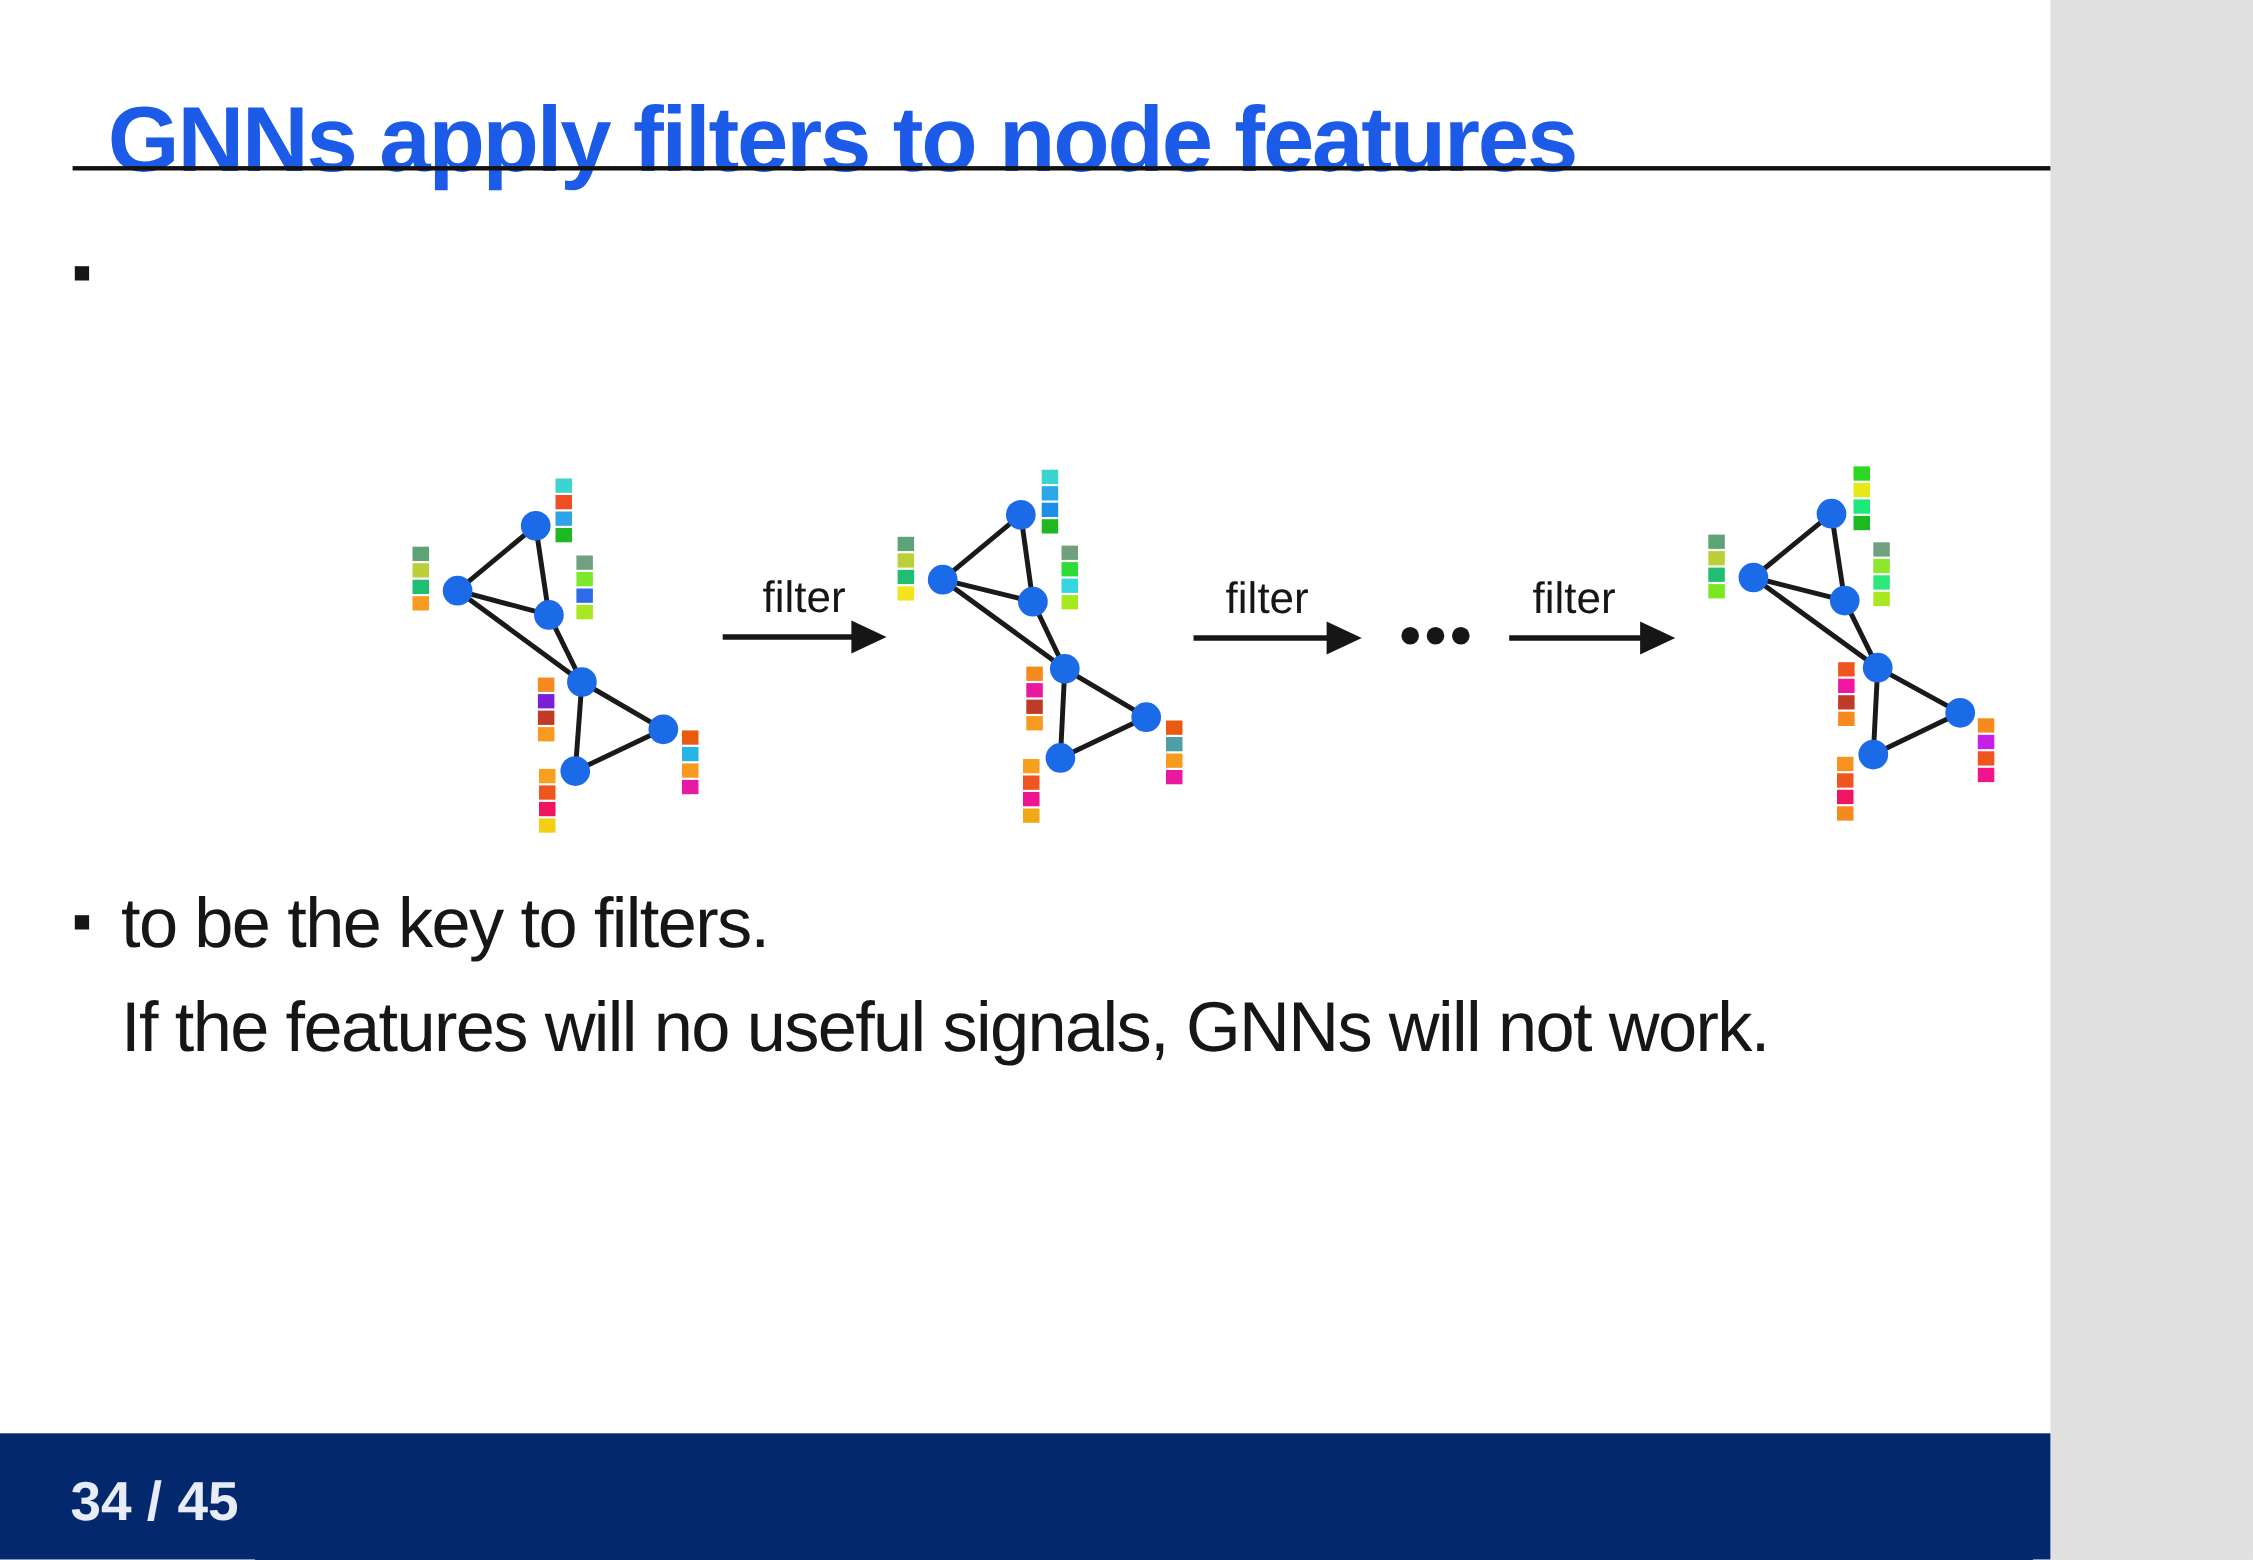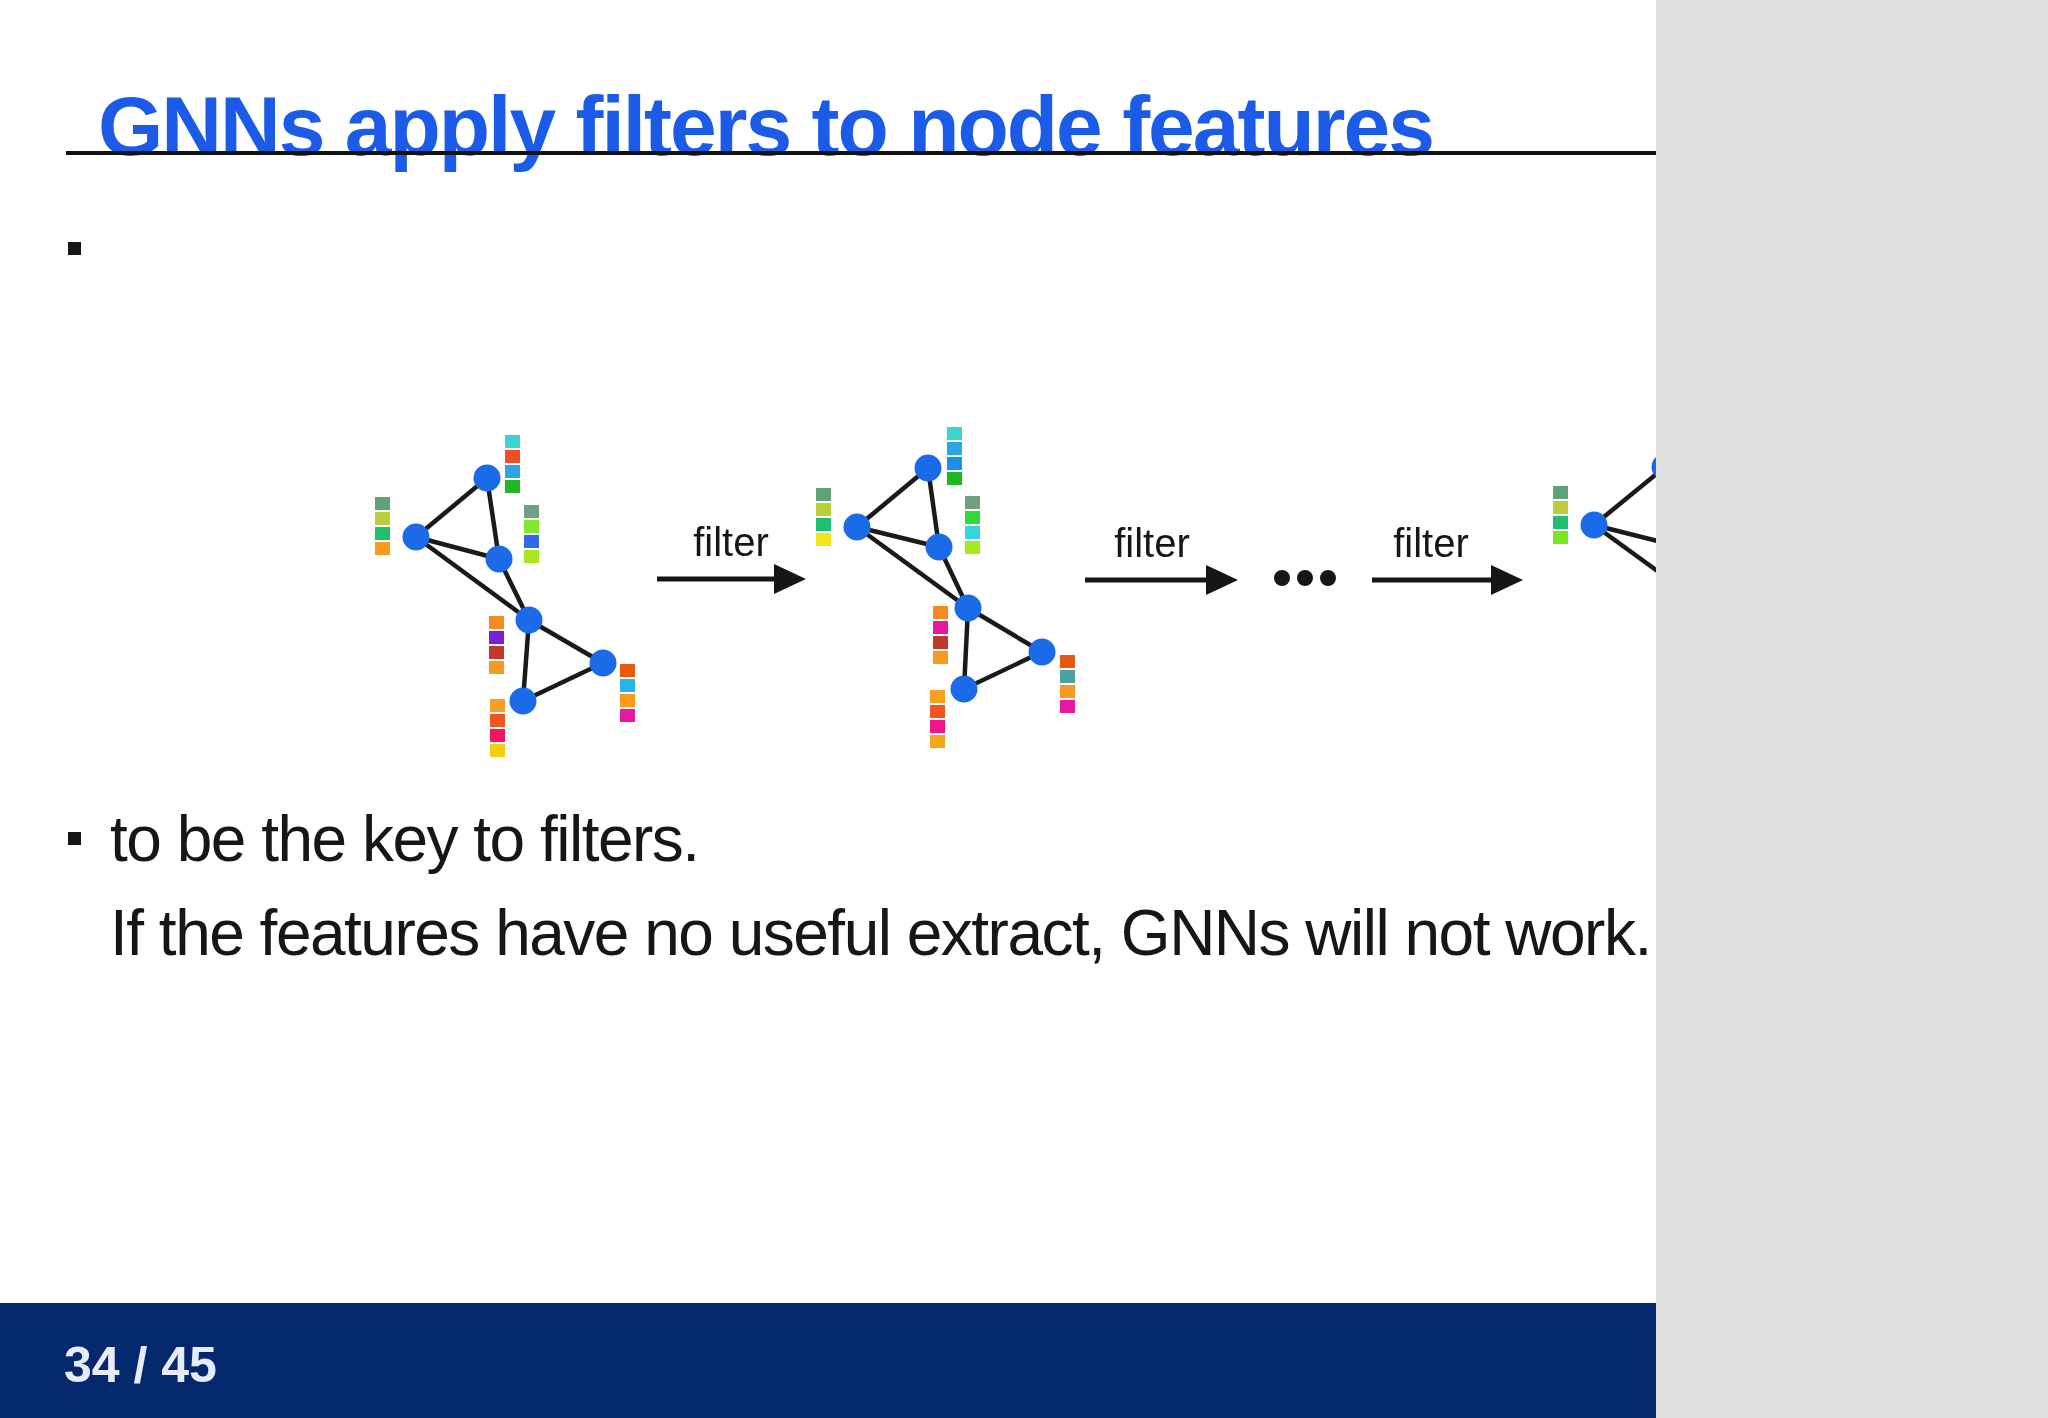--- a/index.html
+++ b/index.html
@@ -1,21 +1,22 @@
 <!DOCTYPE html>
 <html style="--background: #ffffff; --title_accent: #1c5be8; --body_text: #161616; --rule: #111111; --node_fill: #1b6ae8; --edge_stroke: #1a1a1a; --footer_bg: #03286e; --footer_text: #e8ebf8;"><head>
 <meta charset="utf-8">
 <style>
   html,body{margin:0;padding:0;background:#e0e0e0;}
   .slide{
     position:relative;
-    width:1656px;height:1418px;
+    width:1852px;height:1418px;
     background:var(--background,#ffffff);
     overflow:hidden;
     font-family:"Liberation Sans",sans-serif;
+    padding-left:12px;
   }
   .title{
     position:absolute;left:98px;top:22px;
     font-size:84px;line-height:1.15;letter-spacing:-2px;
     color:var(--title_accent,#1c5be8);
     white-space:nowrap;
   }
   .title-rule{
     position:absolute;left:66px;top:151px;
     width:1950px;height:4px;
@@ -210,19 +211,19 @@
         </g>
         <circle cx="1282" cy="578" r="8" fill="#161616"></circle>
         <circle cx="1305" cy="578" r="8" fill="#161616"></circle>
         <circle cx="1328" cy="578" r="8" fill="#161616"></circle>
       </svg>
     </div>
 
   <span id="marker-2" class="bullet-marker"></span>
   <div id="bullet-2" class="bullet-text">
     <div>to be the key to filters.</div>
-    <div>If the features have no useful extract, GNNs will not work.</div>
+    <div>If the features will no useful signals, GNNs will not work.</div>
   </div>
 
   <div class="footer"></div>
   <div class="page-number">34 / 45</div>
 
 </div>
 
 </body></html>

